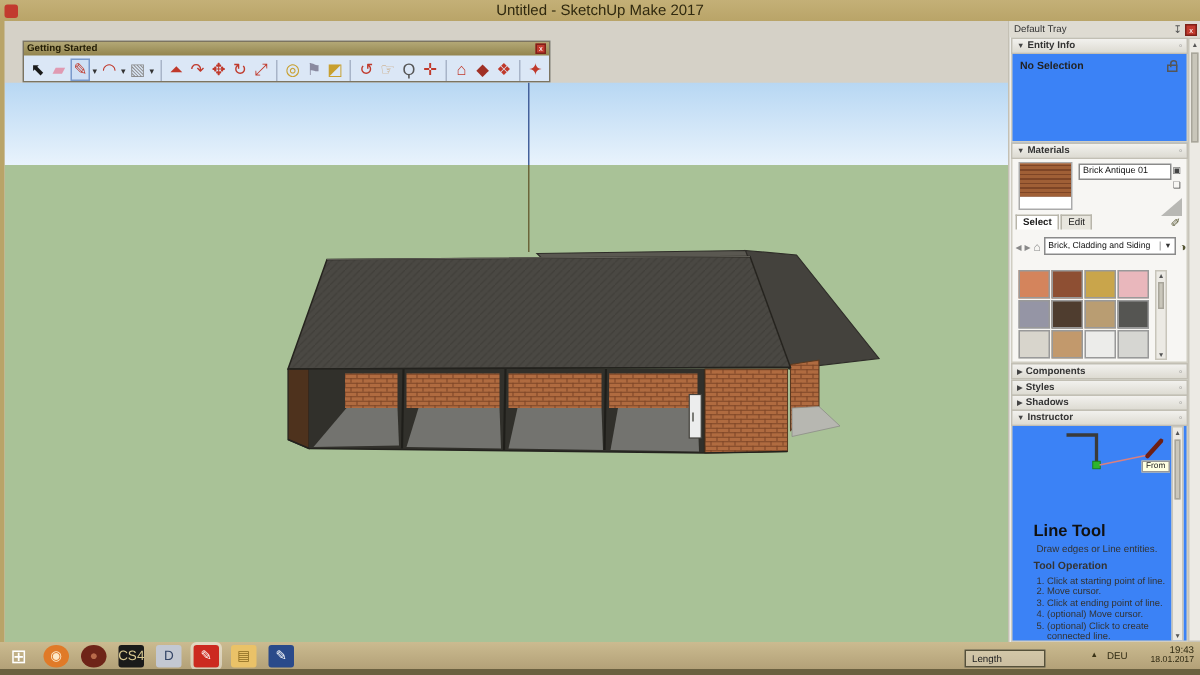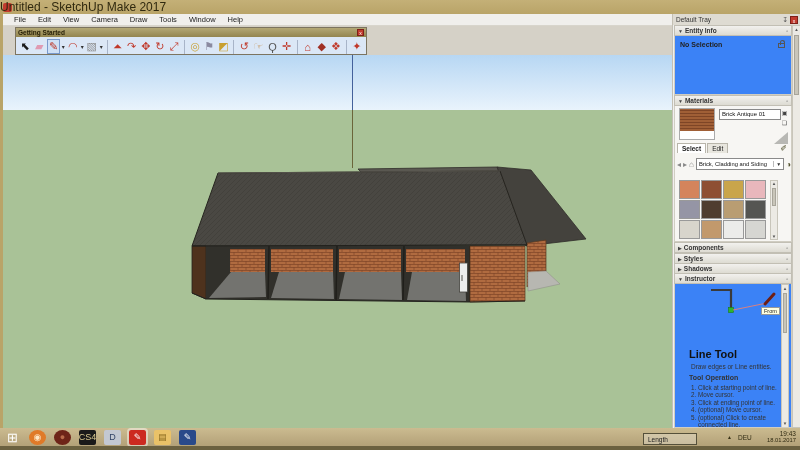--- a/index.html
+++ b/index.html
@@ -5,21 +5,21 @@
   * { margin:0; padding:0; box-sizing:border-box; }
   html,body { width:800px; height:450px; overflow:hidden; }
   body { font-family:"Liberation Sans", sans-serif; }
   .screen { position:relative; width:800px; height:450px; background:#d5d1c7; overflow:hidden; }
 
   
   .titlebar { position:absolute; left:0; top:0; width:800px; height:14px;
     background:linear-gradient(#c4b077,var(--titlebar)); display:flex; align-items:center; }
   .su-logo { width:9px; height:9px; margin-left:3px; background:var(--accent_red); border-radius:2px;
     color:#fff; font-size:7px; line-height:9px; text-align:center; }
-  .title-text { position:absolute; left:0; right:0; text-align:left; font-size:12px; color:#30290f; }
+  .title-text { position:absolute; left:0; right:0; text-align:center; font-size:10px; color:#30290f; }
 
   
   .menubar { position:absolute; left:3px; top:14px; width:669px; height:12px;
     background:#f0efec; border-bottom:1px solid #d8d5cc; display:flex; align-items:center; padding-left:6px; gap:2px; }
   .menu-item { font-size:7.5px; color:#1c1c1c; padding:1px 5px; }
 
   
   .dockarea { position:absolute; left:3px; top:26px; width:669px; height:29px; background:#d5d1c7; }
   .toolbar { position:absolute; left:12px; top:1px; width:352px; height:28px;
     border:1px solid #7c7460; background:var(--toolbar_bg); }
@@ -120,31 +120,20 @@
 </head>
 <body>
 
 <div class="screen">
 
   <div class="titlebar">
     <div class="su-logo"></div>
     <div class="title-text">Untitled - SketchUp Make 2017</div>
   </div>
 
-  <div class="menubar">
-
-  <div class="menu-item">File</div>
-      <div class="menu-item">Edit</div>
-      <div class="menu-item">View</div>
-      <div class="menu-item">Camera</div>
-      <div class="menu-item">Draw</div>
-      <div class="menu-item">Tools</div>
-      <div class="menu-item">Window</div>
-      <div class="menu-item">Help</div>
-    </div>
 
   <div class="dockarea">
     <div class="toolbar">
       <div class="tb-title">
         <span>Getting Started</span>
         <div class="tb-close">x</div>
       </div>
       <div class="tb-icons">
 
       <div class="tb-ic icon" style="color: rgb(26, 26, 26);">⬉</div>

